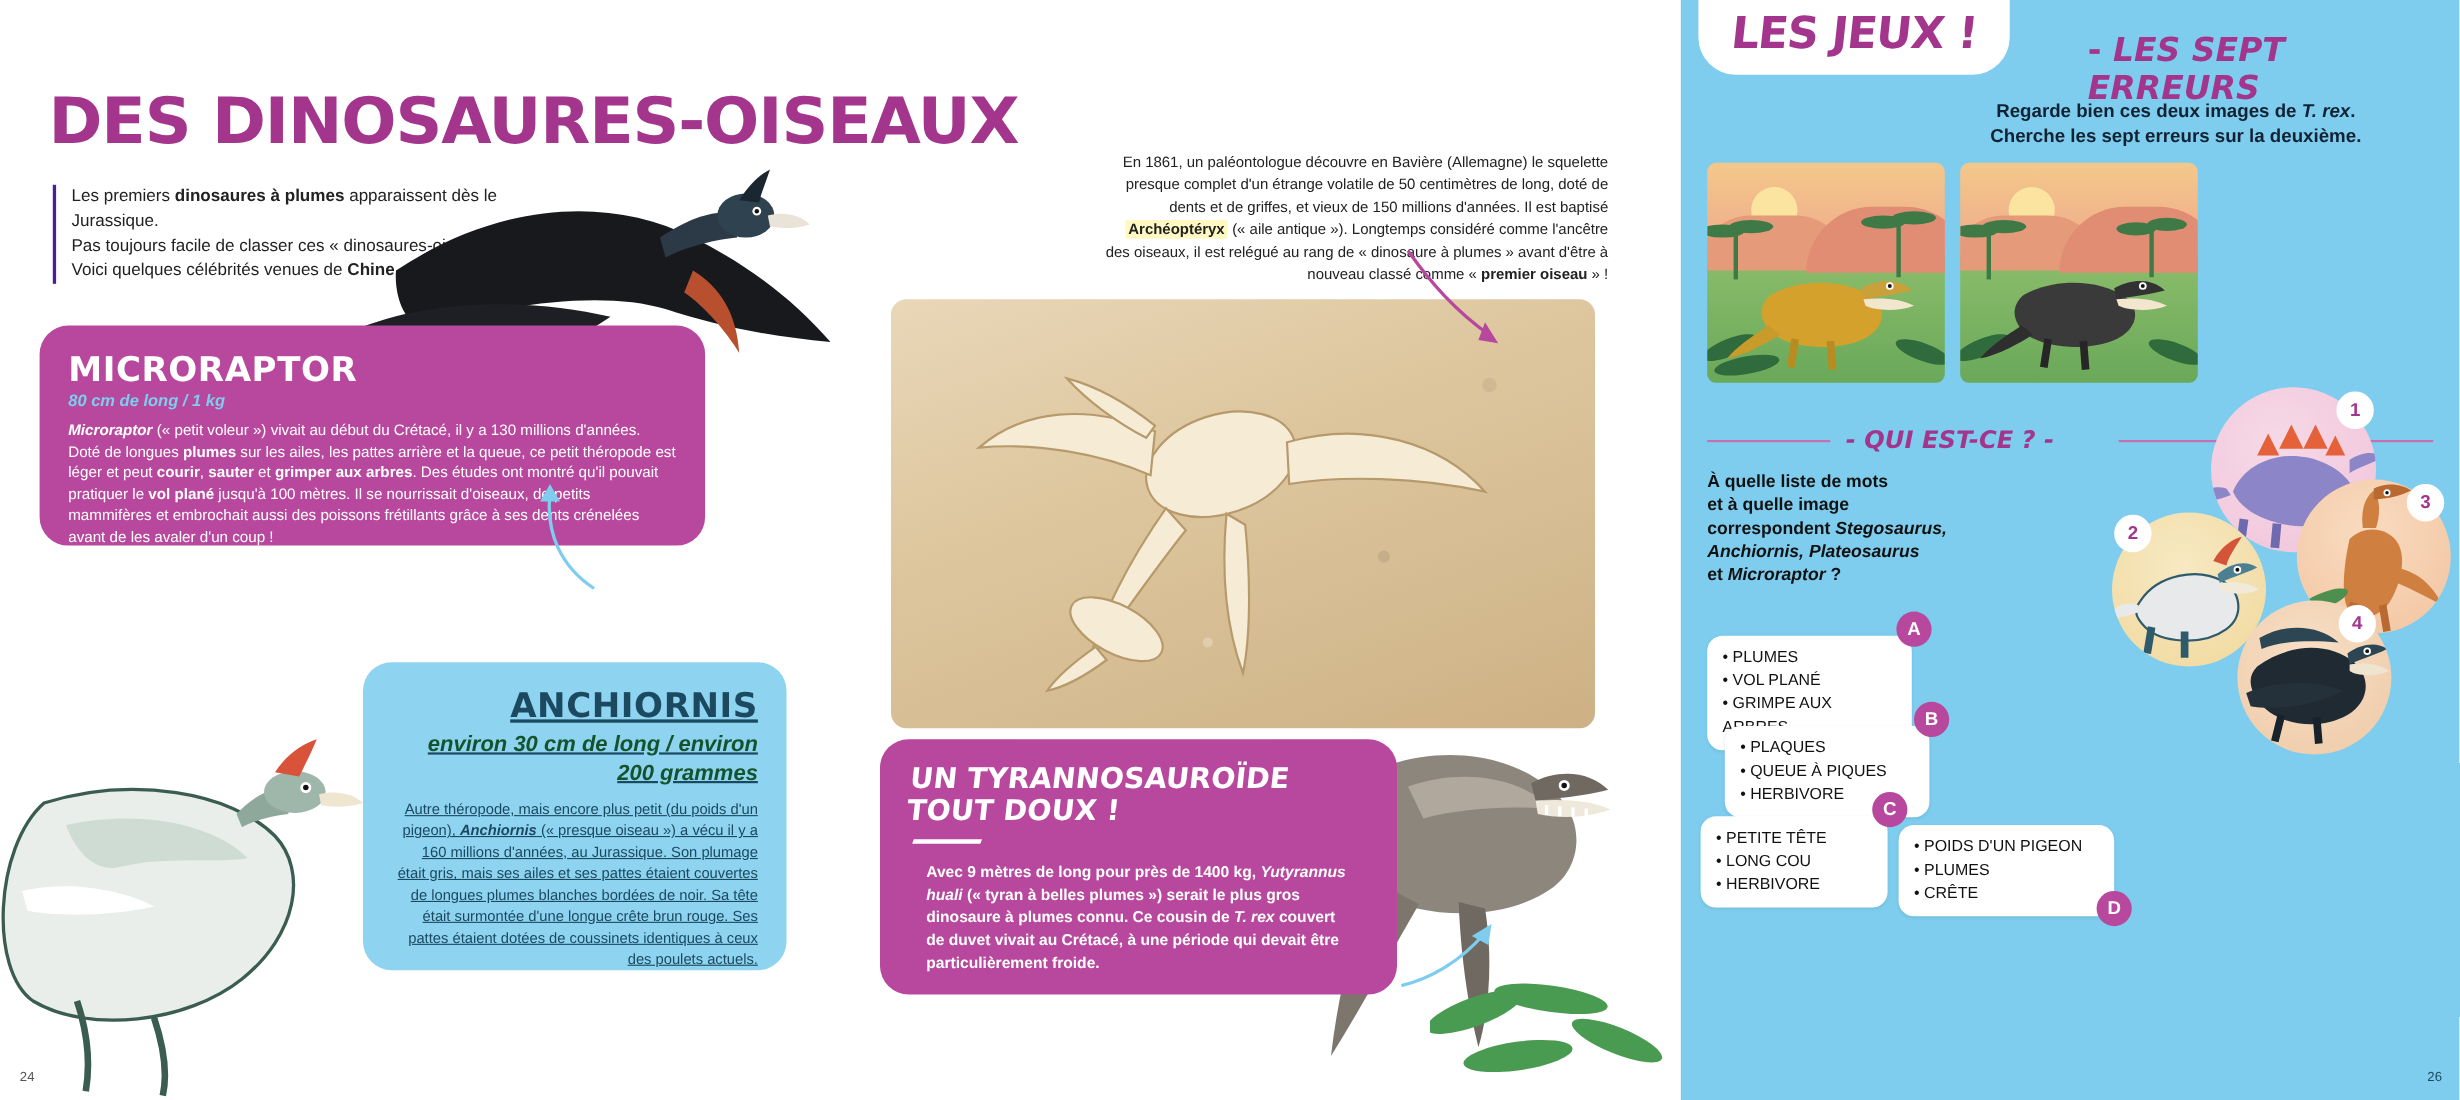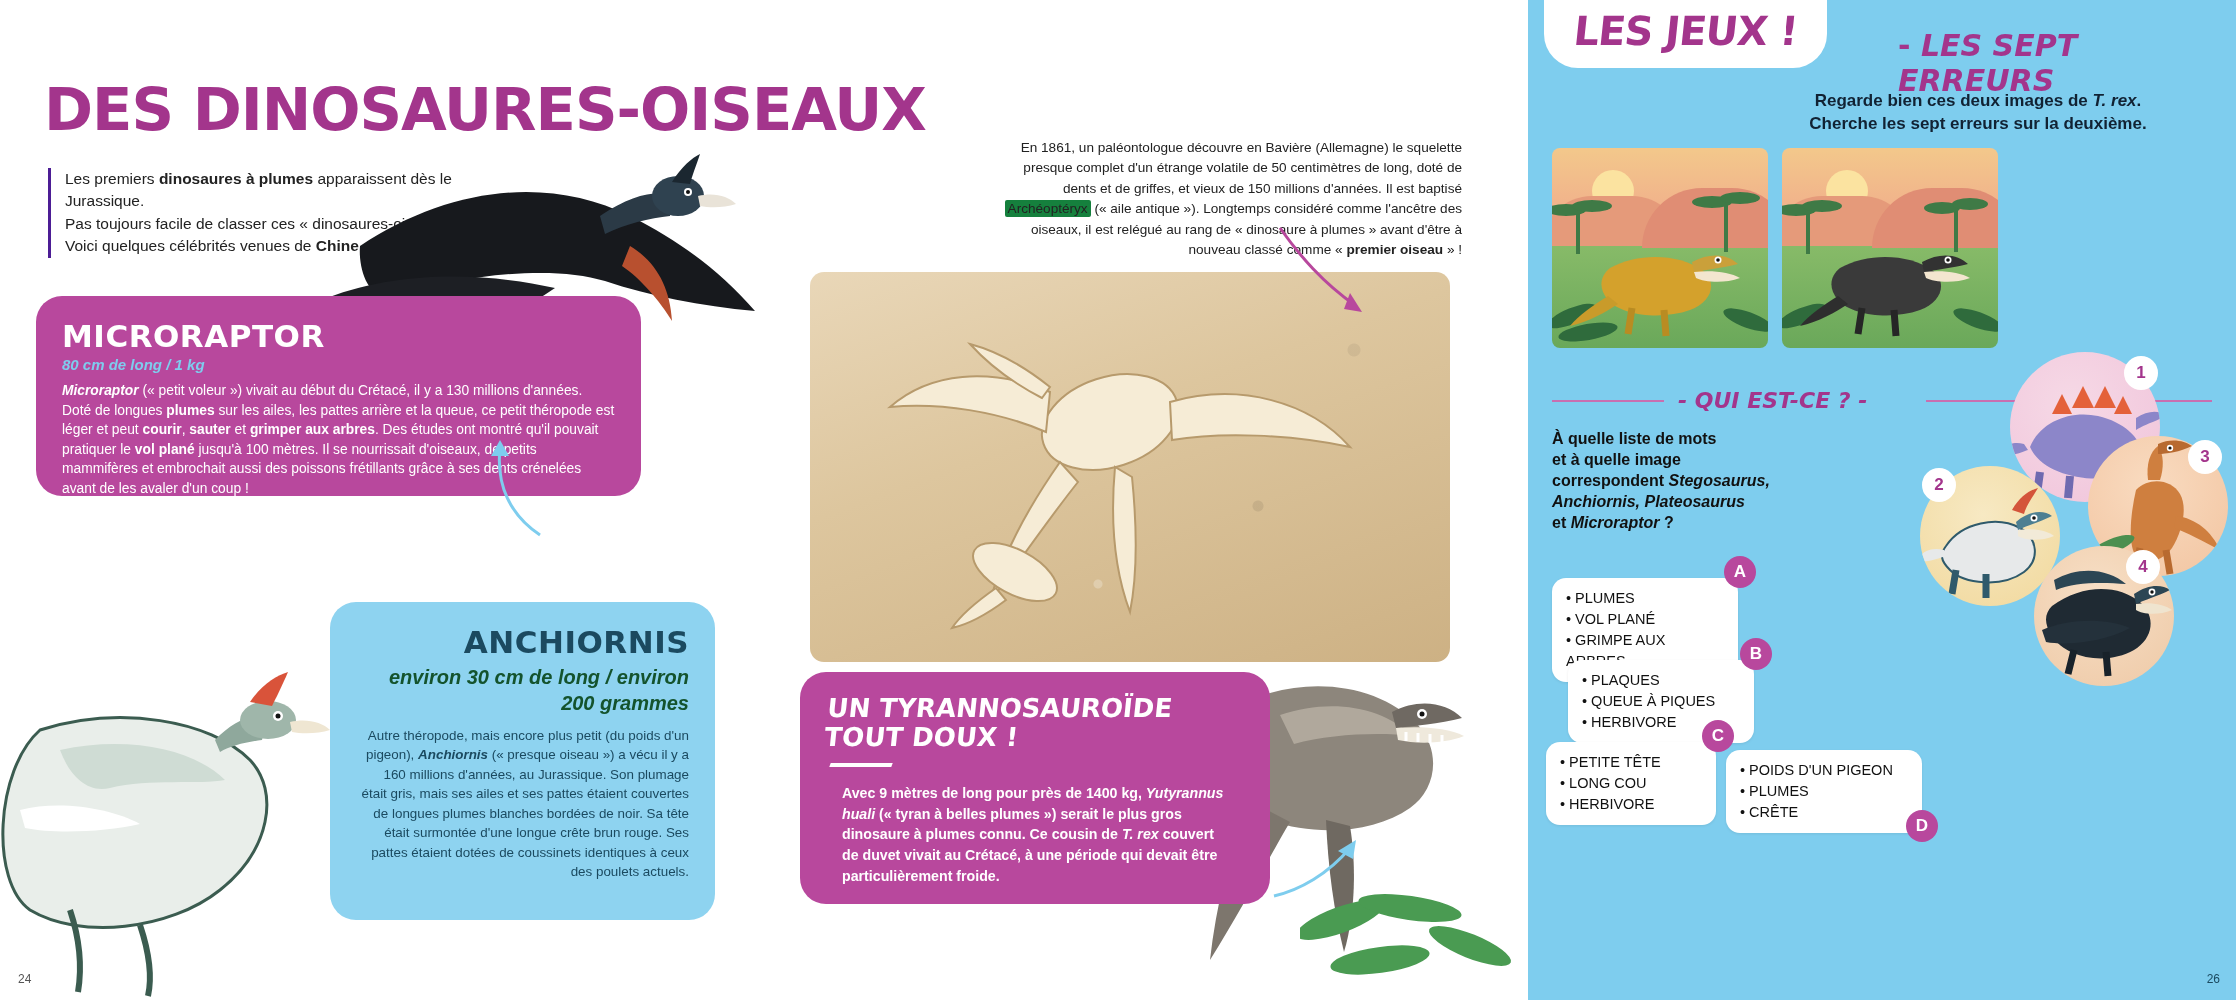--- a/index.html
+++ b/index.html
@@ -79,25 +79,26 @@
     color:#7ecdee; font-style:italic; font-weight:bold;
     font-size:15px; margin-bottom:8px;
   }
   .card-micro p {
     margin:0; font-size:13.8px; line-height:1.42;
   }
   .card-micro b { font-weight:bold; }
   .card-micro i { font-style:italic; }
 
   .card-anchio {
-    left:330px; top:602px; width:385px; height:318px;
+    left:330px; top:602px; width:385px; height:280px;
     background:#8ed3f0;
     padding:22px 26px 18px 26px;
     color:#1b4a60;
     text-align:right;
+    text-decoration:underline;
   }
   .card-anchio h2 {
     margin:0 0 4px 0;
     font-family:"DejaVu Sans", sans-serif;
     font-size:31px; font-weight:bold;
     color:#1b4a60; letter-spacing:.5px;
   }
   .card-anchio .sub {
     font-style:italic; font-weight:bold; font-size:20px;
     color:#14532d; margin-bottom:10px; line-height:1.3;
@@ -127,21 +128,21 @@
   .oiseau-title {
     position:absolute; left:1148px; top:78px;
     font-family:"DejaVu Sans", sans-serif;
     font-size:34px; color:#1c1c1c;
   }
   .oiseau-text {
     position:absolute; left:1000px; top:138px; width:462px;
     font-size:13.6px; line-height:1.5; text-align:right; color:#222;
   }
   .oiseau-text .hl {
-    background:#15803d; font-weight:normal; padding:1px 3px; border-radius:2px;
+    background:#fef9c3; font-weight:bold; padding:1px 3px; border-radius:2px;
   }
   .oiseau-text b { font-weight:bold; }
 
   
   .fossil {
     position:absolute; left:810px; top:272px; width:640px; height:390px;
     border-radius:14px; overflow:hidden;
     background:linear-gradient(160deg,#e9d7b8 0%,#ddc69e 40%,#cdb184 100%);
   }
   .fossil .grain {

